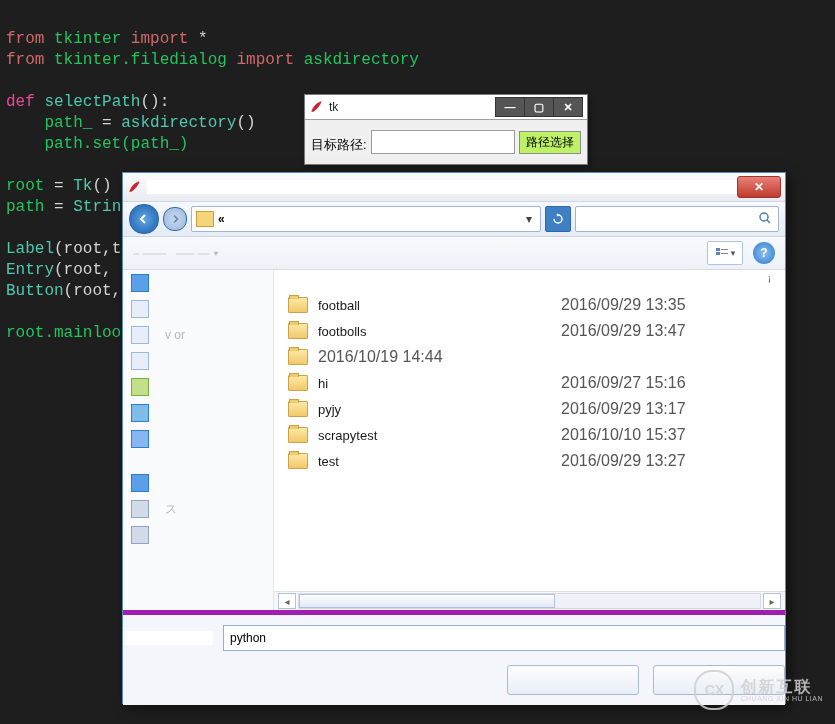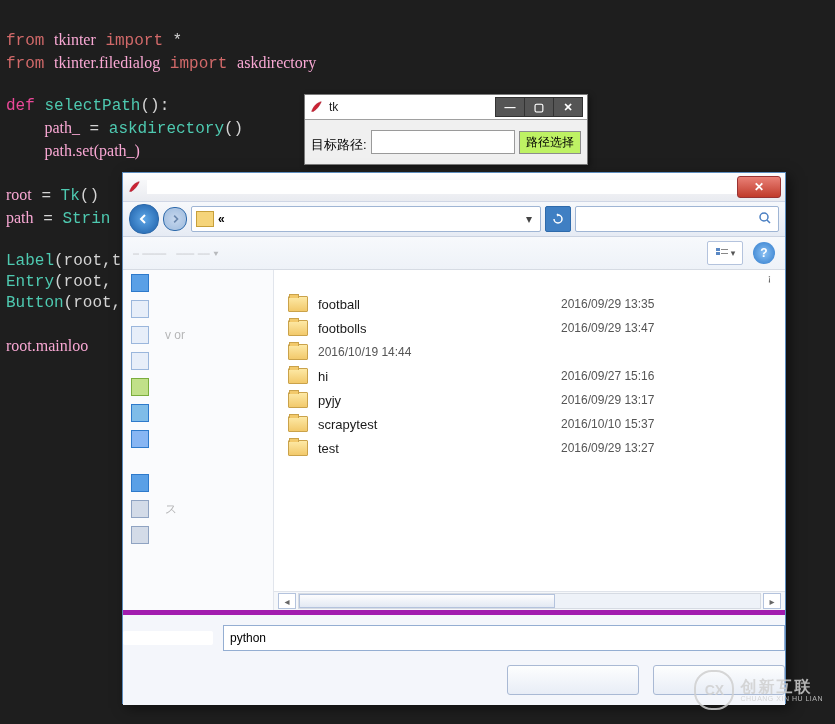--- a/index.html
+++ b/index.html
@@ -14,21 +14,21 @@
     overflow: hidden;
   }
   .code-area {
     padding: 8px 6px;
     line-height: 21px;
     white-space: pre;
     color: #d4d4d4;
   }
   .kw { color: #d16969; }
   .fn { color: #4ec9b0; }
-  .id { color: #f9a8d4; font-family: Liberation Serif, serif; }
+  .id { color: #22c55e; }
   .def { color: #ec4899; }
   .op { color: #d4d4d4; }
   .punct { color: #d4d4d4; }
 
   
   .tkwin {
     position: absolute;
     left: 304px;
     top: 94px;
     width: 282px;
@@ -164,21 +164,21 @@
   .filelist {
     flex:1;overflow:hidden;position:relative;
   }
   .file-header{height:22px;display:flex;padding:0 14px;color:#666;font-size:12px;align-items:center;}
   .fh-name{flex:1;}
   .fh-date{width:160px;}
   .file-row{display:flex;align-items:center;padding:4px 14px;gap:10px;color:#000;font-size:13px;}
   .folder-ic{width:18px;height:14px;background:linear-gradient(#fde9a6,#f2c96b);border:1px solid #caa24a;border-radius:1px;position:relative;}
   .folder-ic::before{content:"";position:absolute;left:0;top:-3px;width:8px;height:3px;background:#f2c96b;border:1px solid #caa24a;border-bottom:none;}
   .fr-name{flex:1;color:#1a1a1a;}
-  .fr-date{width:160px;color:#555;font-size:12px;}
+  .fr-date{width:160px;color:#555;font-size:16px;}
   .fr-right{width:40px;color:#888;font-size:13px;text-align:right;}
   .hscroll{height:18px;border-top:1px solid #dfe3ea;display:flex;align-items:center;padding:0 4px;background:#f5f7fa;}
   .hscroll-arrow{width:16px;height:14px;border:1px solid #b4c3dd;background:#fff;display:flex;align-items:center;justify-content:center;color:#666;font-size:10px;}
   .hscroll-track{flex:1;height:14px;background:#eef2f8;border:1px solid #d6dbe3;margin:0 2px;position:relative;}
   .hscroll-thumb{position:absolute;left:0;top:0;bottom:0;width:55%;background:linear-gradient(#fdfdfe,#e3e9f3);border:1px solid #b4c3dd;}
   .dlg-bottom{padding:10px 0;border-top:5px solid #a21caf;background:#f4f6fb;}
   .filename-row{display:flex;align-items:center;gap:10px;margin-bottom:14px;}
   .filename-label{width:90px;height:14px;background:#fff;border-radius:2px;}
   .filename-input{flex:1;height:24px;border:1px solid #94aed2;background:#fff;padding:0 6px;display:flex;align-items:center;}
   .btn-row{display:flex;justify-content:flex-end;gap:14px;}

